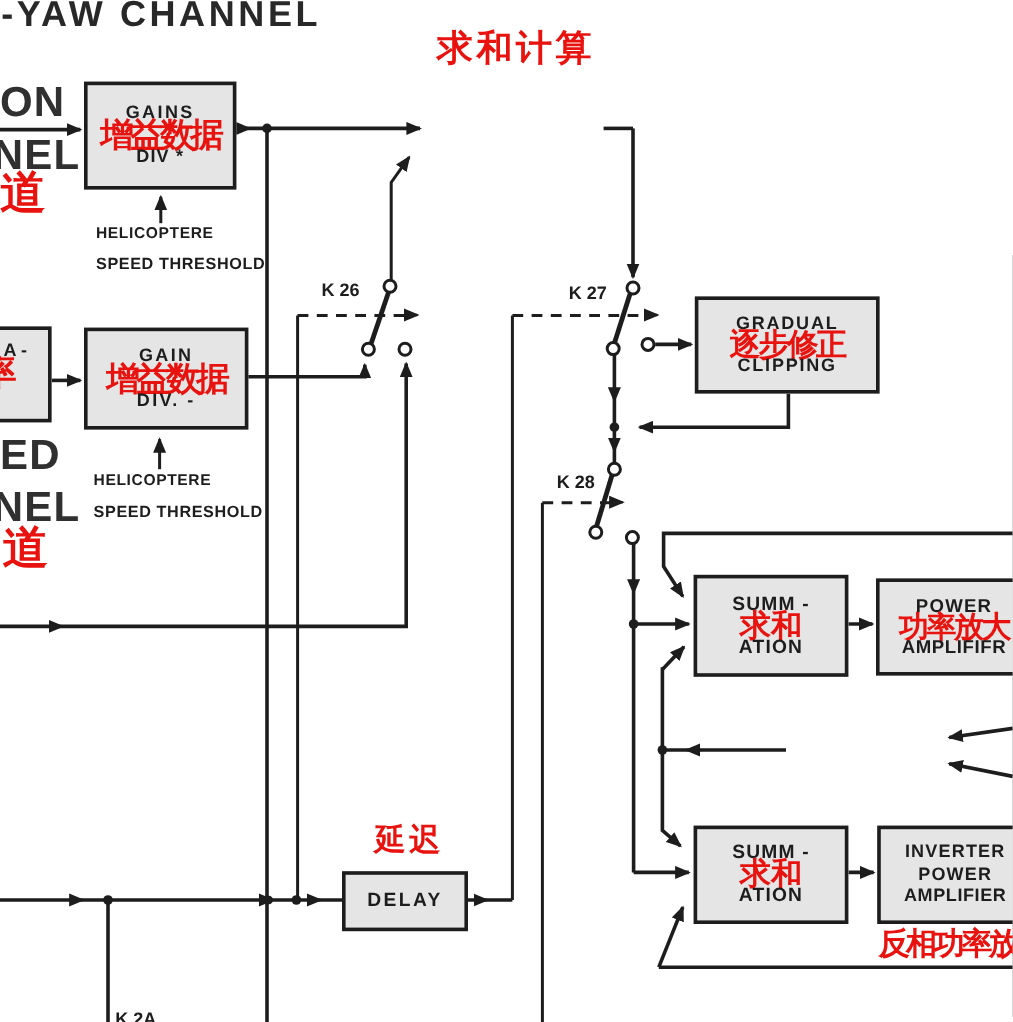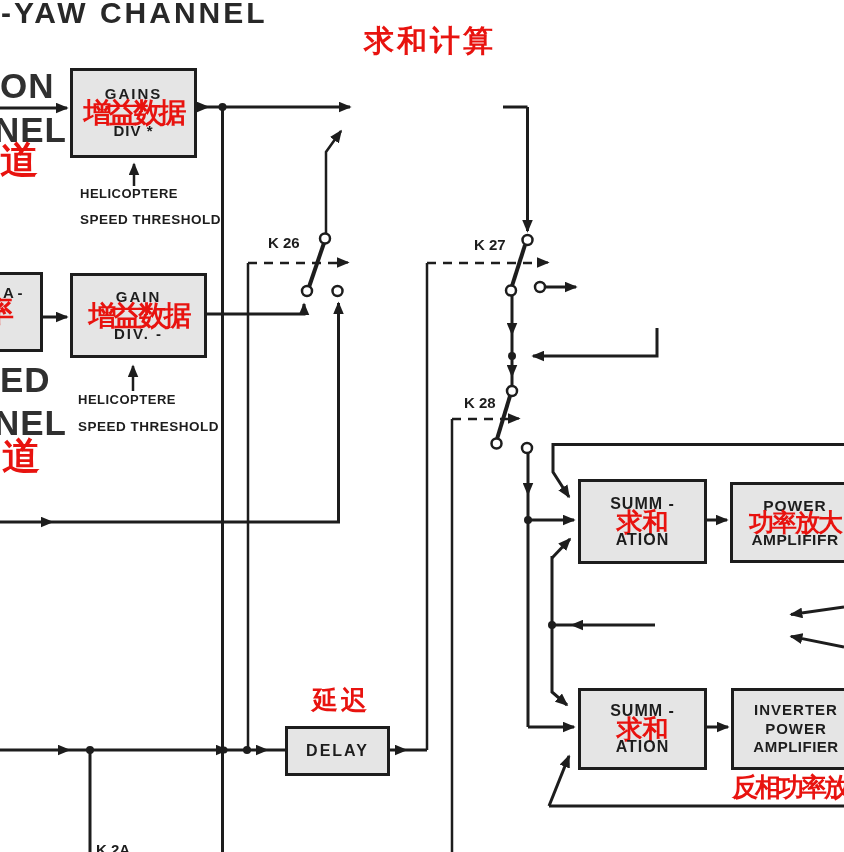--- a/index.html
+++ b/index.html
@@ -133,20 +133,25 @@
   <div class="blk" style="left:-30px;top:272px;width:73px;height:80px"></div>
   <div class="lbl" style="left:3px;top:284px;font-size:15px">A -</div>
   <div class="cnlbl cn" style="left:-16px;top:296px;font-size:30px">率</div>
 
   <div class="blk" style="left:70px;top:273px;width:137px;height:85px">
     <div class="bt" style="font-size:15px;letter-spacing:2px">GAIN</div>
     <div class="cn" style="font-size:28px;letter-spacing:-3px">增益数据</div>
     <div class="bt" style="font-size:15px;letter-spacing:2px">DIV. -</div>
   </div>
 
+  <div class="blk" style="left:579px;top:247px;width:154px;height:81px">
+    <div class="bt" style="font-size:15px;letter-spacing:1.5px">GRADUAL</div>
+    <div class="cn" style="font-size:26px;letter-spacing:-2px">逐步修正</div>
+    <div class="bt" style="font-size:15px;letter-spacing:1.5px">CLIPPING</div>
+  </div>
 
   <div class="blk" style="left:578px;top:479px;width:129px;height:85px">
     <div class="bt" style="font-size:16px;letter-spacing:1px">SUMM -</div>
     <div class="cn" style="font-size:26px">求和</div>
     <div class="bt" style="font-size:16px;letter-spacing:1px">ATION</div>
   </div>
 
   <div class="blk" style="left:730px;top:482px;width:130px;height:81px">
     <div class="bt" style="font-size:15.5px;letter-spacing:1px">POWER</div>
     <div class="cn" style="font-size:25px;letter-spacing:-2px">功率放大</div>

